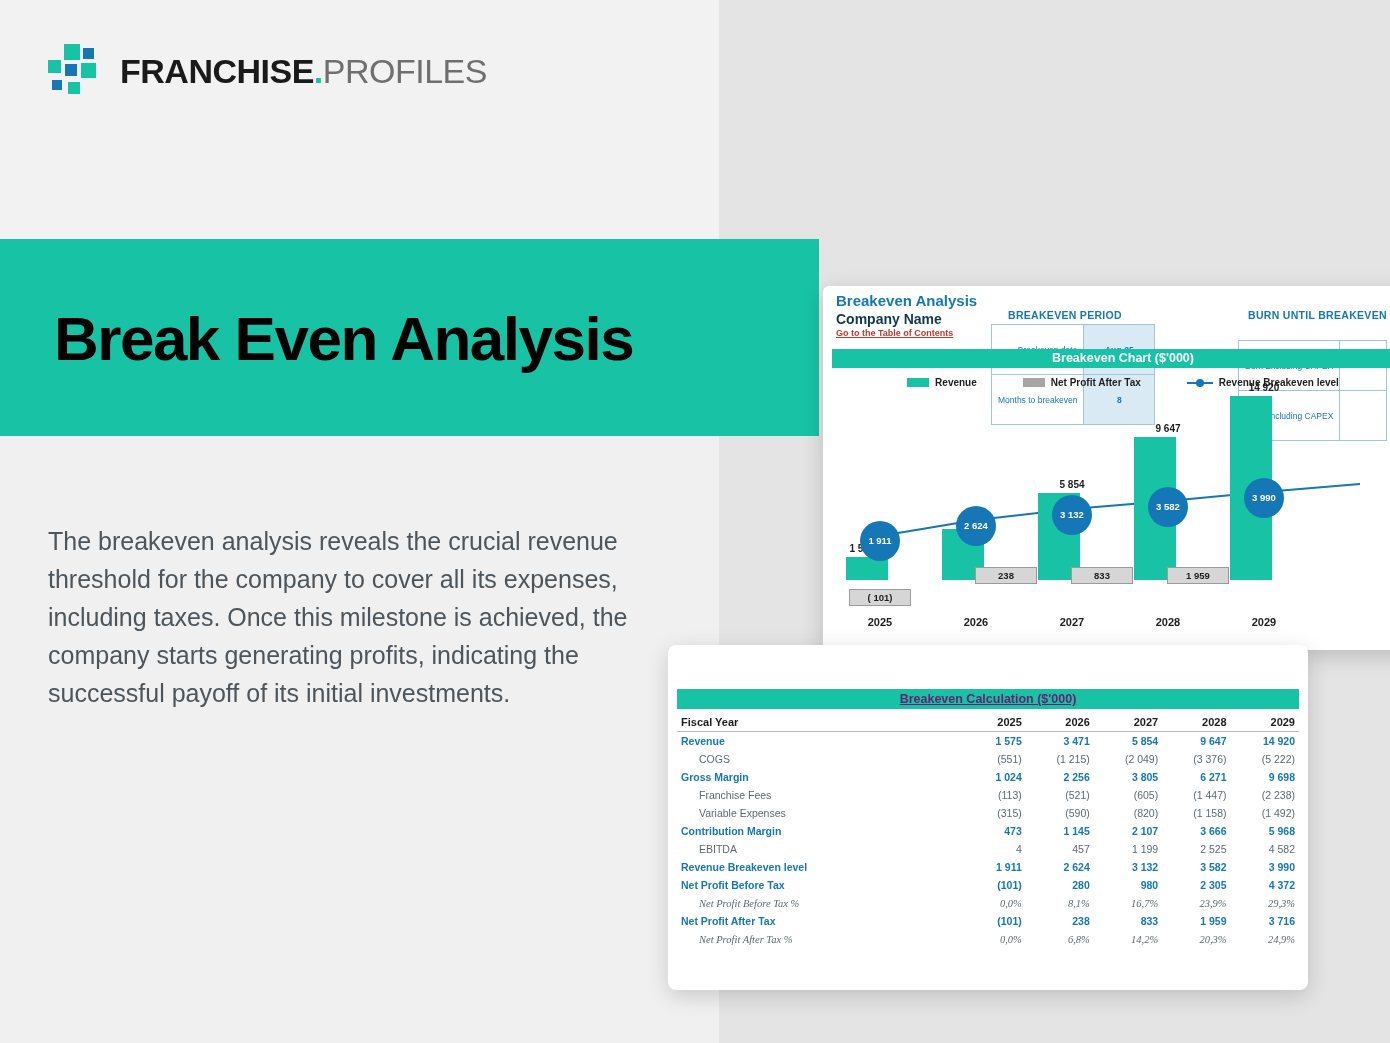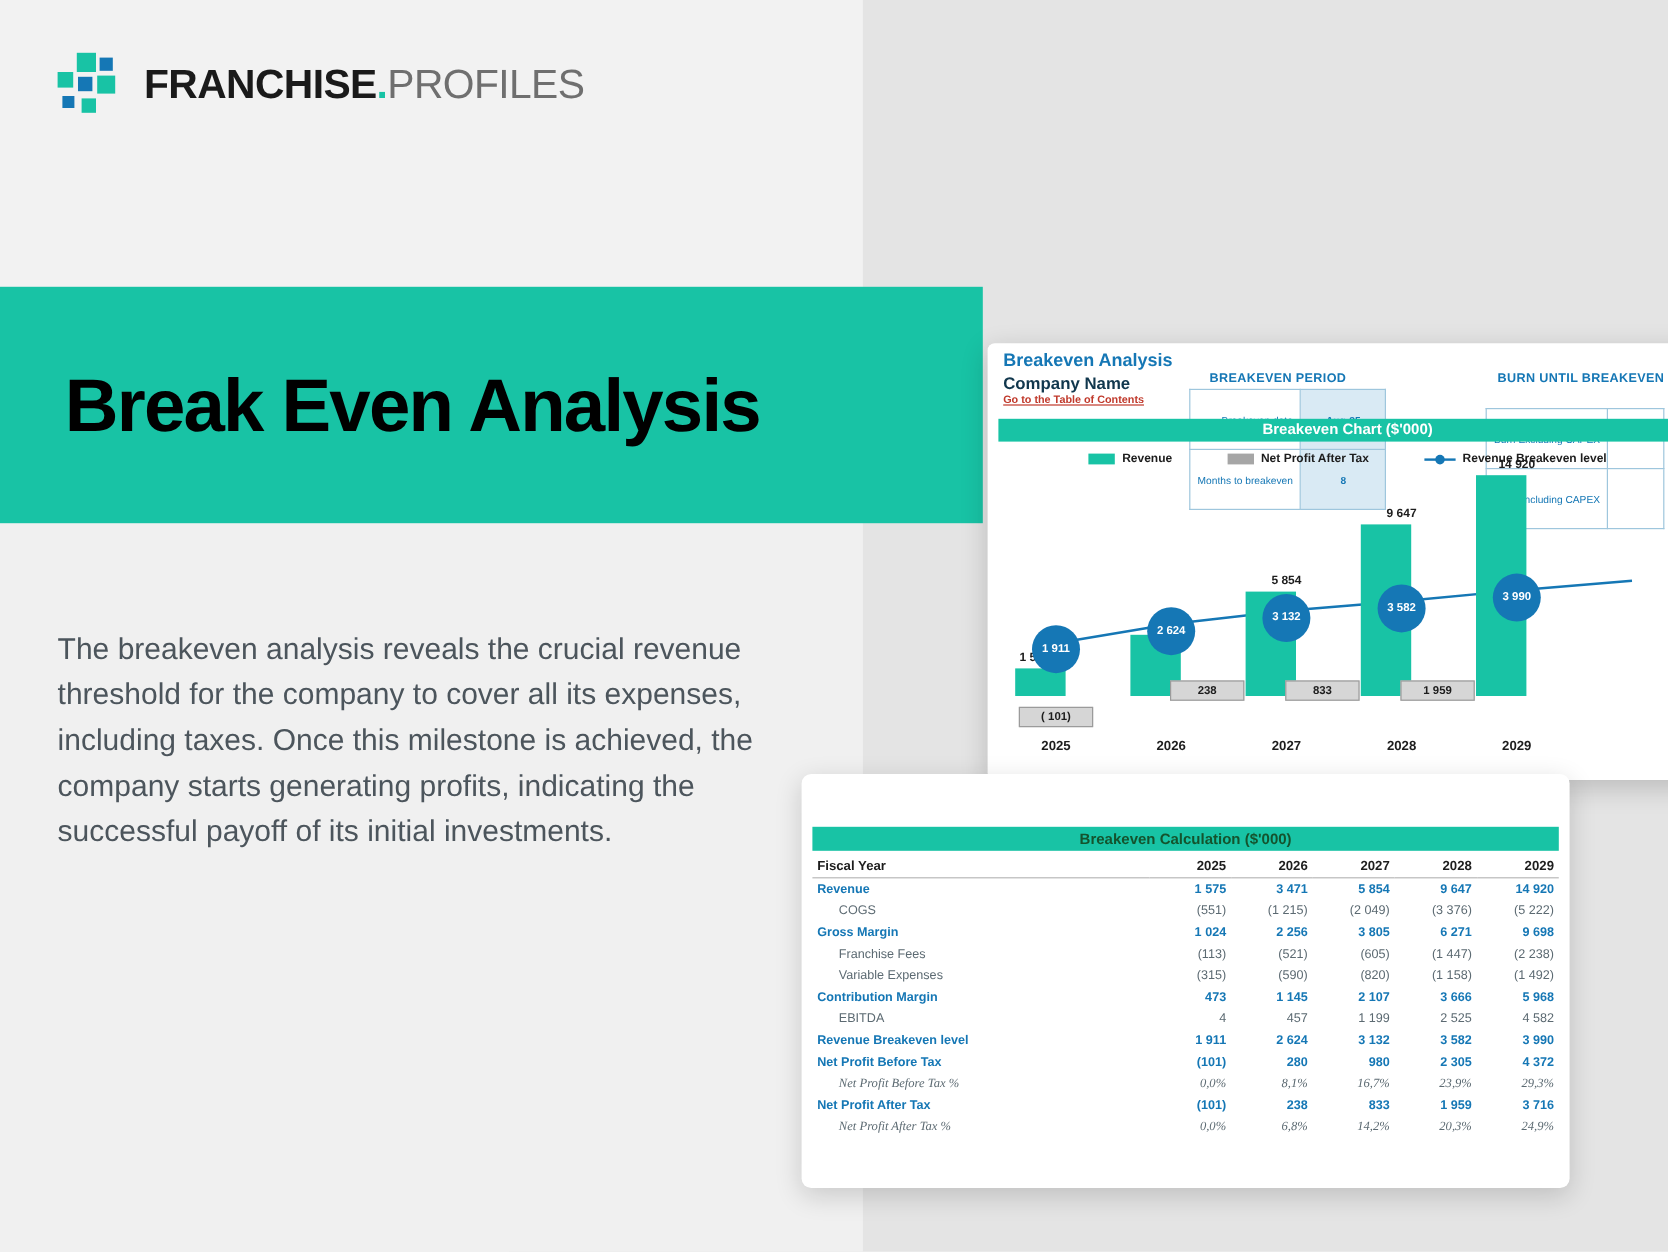--- a/index.html
+++ b/index.html
@@ -82,21 +82,21 @@
   .xaxis div{width:96px;text-align:center;font-size:11px;font-weight:bold;color:#1d1d1d;}
   .trend{position:absolute;left:0;top:0;width:582px;height:218px;}
 
   
   .table-card{
     position:absolute;left:668px;top:645px;width:640px;height:345px;
     background:#fff;border-radius:8px;box-shadow:0 6px 22px rgba(0,0,0,0.16);
   }
   .tbl-title{
     position:absolute;left:9px;top:44px;width:622px;height:20px;background:#18c3a5;
-    color:#14532d;font-size:12.5px;font-weight:bold;text-align:center;line-height:20px;
+    color:#701a75;font-size:12.5px;font-weight:bold;text-align:center;line-height:20px;text-decoration:underline;
   }
   table.fin{position:absolute;left:9px;top:68px;width:622px;border-collapse:collapse;font-size:10.5px;}
   table.fin td{padding:1px 4px;height:16px;}
   table.fin td.name{text-align:left;width:290px;}
   table.fin td.num{text-align:right;width:66px;}
   .r-head td{font-weight:bold;color:#1d1d1d;border-bottom:1px solid #b9b9b9;font-size:11px;}
   .r-head td.num{text-align:center;}
   .r-main td{font-weight:bold;color:#1577b5;}
   .r-sub td{color:#5c6a72;padding-left:18px;}
   .r-sub td.name{padding-left:22px;}

